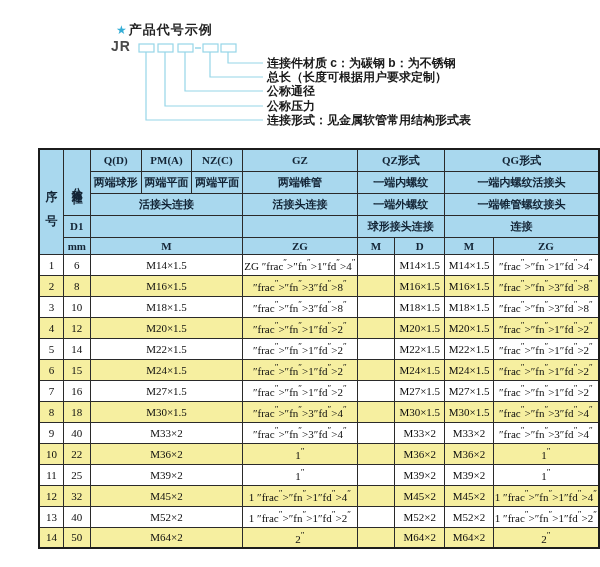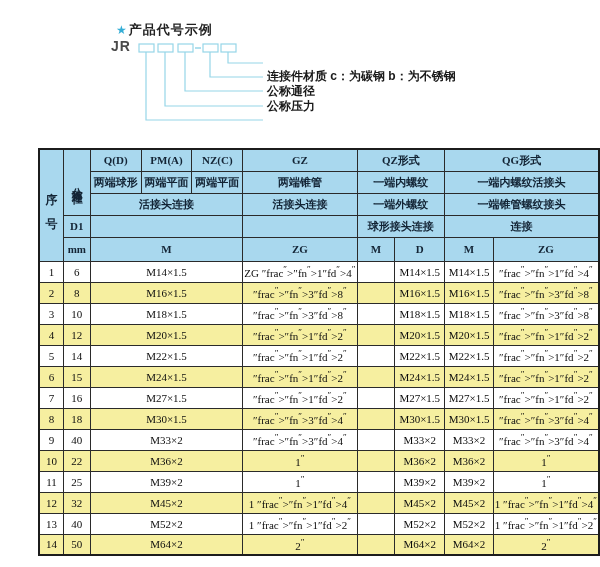--- a/index.html
+++ b/index.html
@@ -43,21 +43,21 @@
     border-collapse:collapse; table-layout:fixed;
     font-size:11px; color:#0d0d0d;
     border:2px solid #1c1c1c;
   }
   table.ref th, table.ref td {
     border:1px solid #2a2a2a; text-align:center; vertical-align:middle;
     padding:0 1px; overflow:hidden; white-space:nowrap;
   }
   table.ref th { background:var(--header-bg,#a9d8ee); font-weight:bold; color:#132435; }
   table.ref thead tr { height:22px; }
-  table.ref thead tr.mm-row { height:24px;margin-left:39px; }
+  table.ref thead tr.mm-row { height:17px;margin-left:39px; }
   table.ref tbody tr { height:21px; background:#ffffff; }
   table.ref tbody tr.alt { background:var(--row-alt,#f6efa0); }
   table.ref tbody td { background:transparent; }
 
   .v-text { writing-mode:vertical-lr; text-orientation:upright; display:inline-block; line-height:1; }
   .v-xuhao { letter-spacing:26px; font-size:12px; padding-top:10px; }
   .v-gc { letter-spacing:2px; font-size:11px; }
   .pr { font-size:9px; vertical-align:5px; }
 </style>
 </head>
@@ -81,23 +81,25 @@
       <g fill="none" stroke="var(--line,#96d6e8)" stroke-width="1.2">
         <polyline points="228,52 228,63 263,63"></polyline>
         <polyline points="210,52 210,77 263,77"></polyline>
         <polyline points="185,52 185,91 263,91"></polyline>
         <polyline points="165,52 165,106 263,106"></polyline>
         <polyline points="146,52 146,120 263,120"></polyline>
       </g>
     </svg>
     <div class="dg-title"><span class="star">★</span><span>产品代号示例</span></div>
     <div class="jr">JR</div>
-    <div class="dg-label" style="top:70px">连接件材质  c：为碳钢  b：为不锈钢</div>
+    <div class="dg-label" style="top:57px">连接件材质  c：为碳钢  b：为不锈钢</div>
+    <div class="dg-label" style="top:71px">总长（长度可根据用户要求定制）</div>
     <div class="dg-label" style="top:85px">公称通径</div>
     <div class="dg-label" style="top:100px">公称压力</div>
+    <div class="dg-label" style="top:114px">连接形式：见金属软管常用结构形式表</div>
   </div>
 
 
   <table class="ref">
     <colgroup>
       <col style="width:34px">
         <col style="width:33px">
       <col style="width:55px">
         <col style="width:55px">
         <col style="width:55px">

